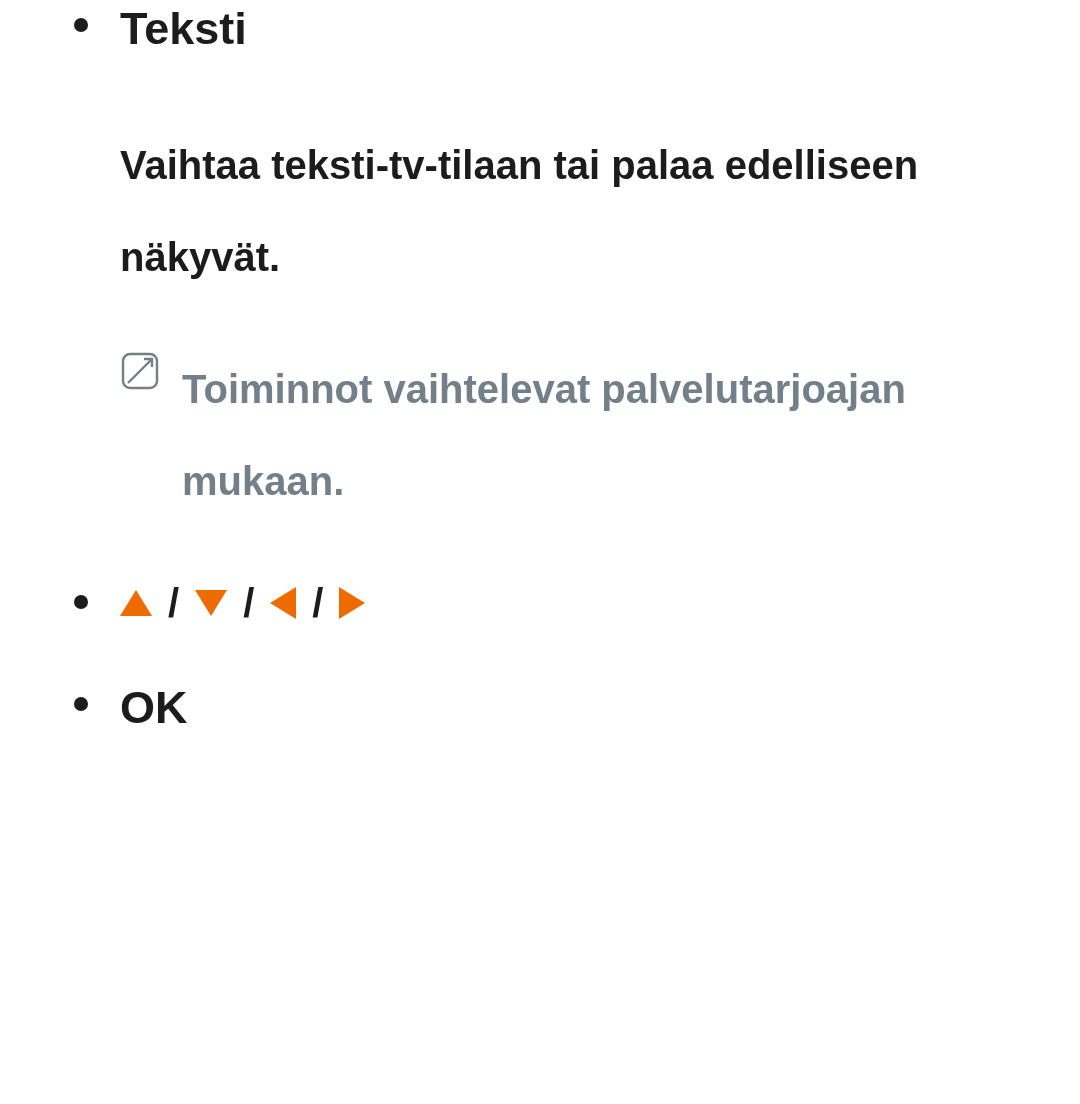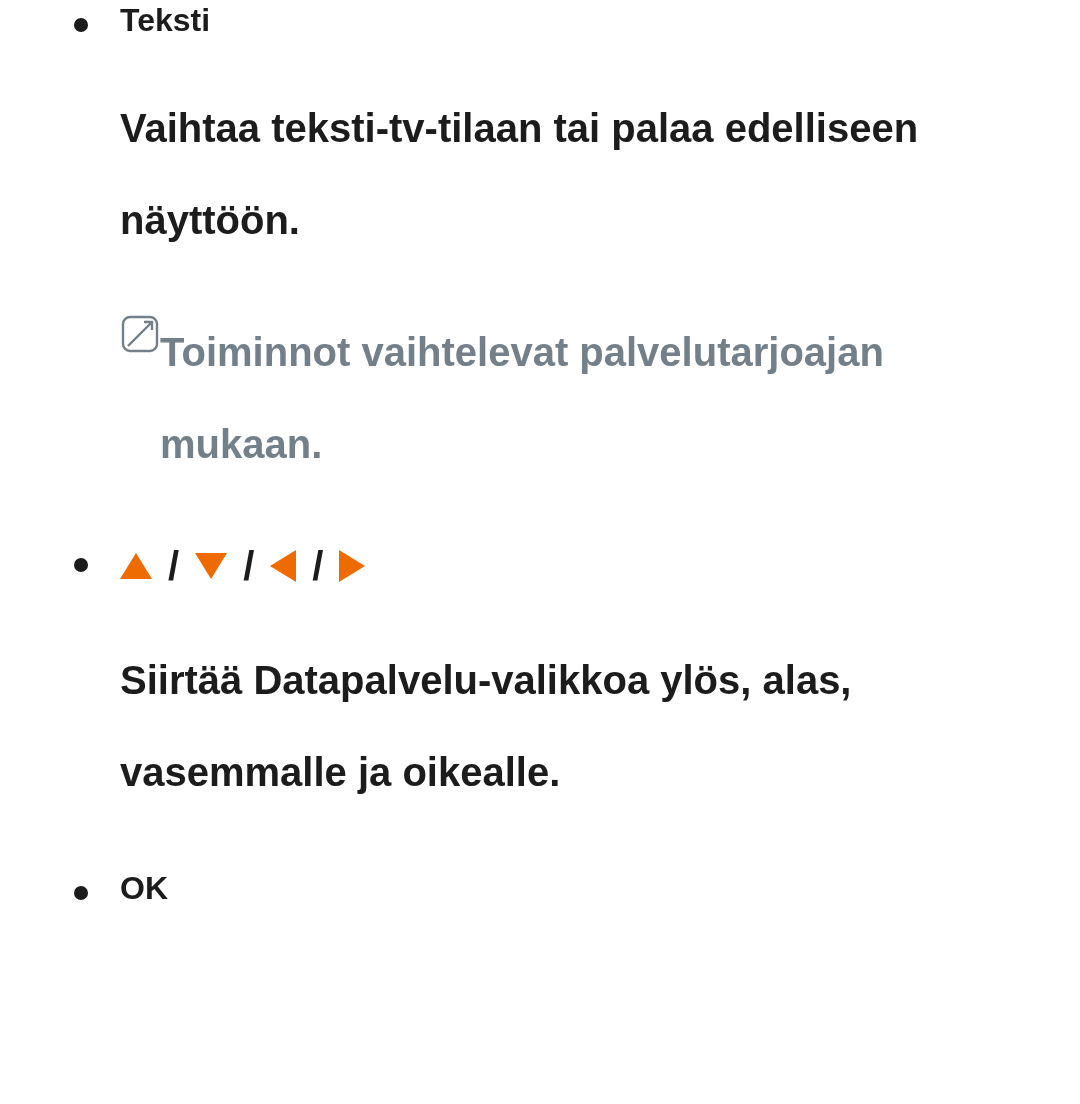--- a/index.html
+++ b/index.html
@@ -35,34 +35,35 @@
     content: "";
     position: absolute;
     left: 14px;
     top: 18px;
     width: 14px;
     height: 14px;
     background: #1c1c1c;
     border-radius: 50%;
   }
   .item-title {
-    font-size: 32px;
+    font-size: 45px;
     font-weight: 700;
     line-height: 1.3;
-    margin-bottom: 40px;
+    margin-bottom: 60px;
   }
   .item-desc {
     font-size: 40px;
     font-weight: 600;
     line-height: 2.3;
     margin-bottom: 40px;
   }
   .note-row {
     display: flex;
     align-items: flex-start;
+    gap: 22px;
     padding-left: 0px;
   }
   .note-icon {
     flex: 0 0 auto;
     width: 40px;
     height: 40px;
     margin-top: 8px;
     color: #73808a;
   }
   .note-text {
@@ -115,21 +116,21 @@
 </head>
 <body>
 
 <div class="page">
 
 
   <ul class="items">
 
     <li>
       <div class="item-title">Teksti</div>
-      <div class="item-desc">Vaihtaa teksti-tv-tilaan tai palaa edelliseen näyttöön.</div>
+      <div class="item-desc">Vaihtaa teksti-tv-tilaan tai palaa edelliseen näkyvät.</div>
       <div class="note-row">
         <span class="note-icon">
           <svg viewBox="0 0 40 40" width="40" height="40" fill="none" stroke="currentColor" stroke-width="2.4">
             <rect x="3" y="3" width="34" height="34" rx="7" ry="7"></rect>
             <line x1="8" y1="32" x2="32" y2="8"></line>
             <path d="M24 8 L32 8 L32 16" fill="none"></path>
           </svg>
         </span>
         <div class="note-text">Toiminnot vaihtelevat palvelutarjoajan mukaan.</div>
       </div>
@@ -138,21 +139,20 @@
     <li>
       <div class="arrow-title">
         <span class="arrow arrow-up"></span>
         <span class="sep">/</span>
         <span class="arrow arrow-down"></span>
         <span class="sep">/</span>
         <span class="arrow arrow-left"></span>
         <span class="sep">/</span>
         <span class="arrow arrow-right"></span>
       </div>
-      <div class="item-desc">Siirtää Datapalvelu-valikkoa ylös, alas, vasemmalle ja oikealle.</div>
     </li>
 
     <li>
       <div class="item-title">OK</div>
     </li>
 
   </ul>
 
 </div>
 

